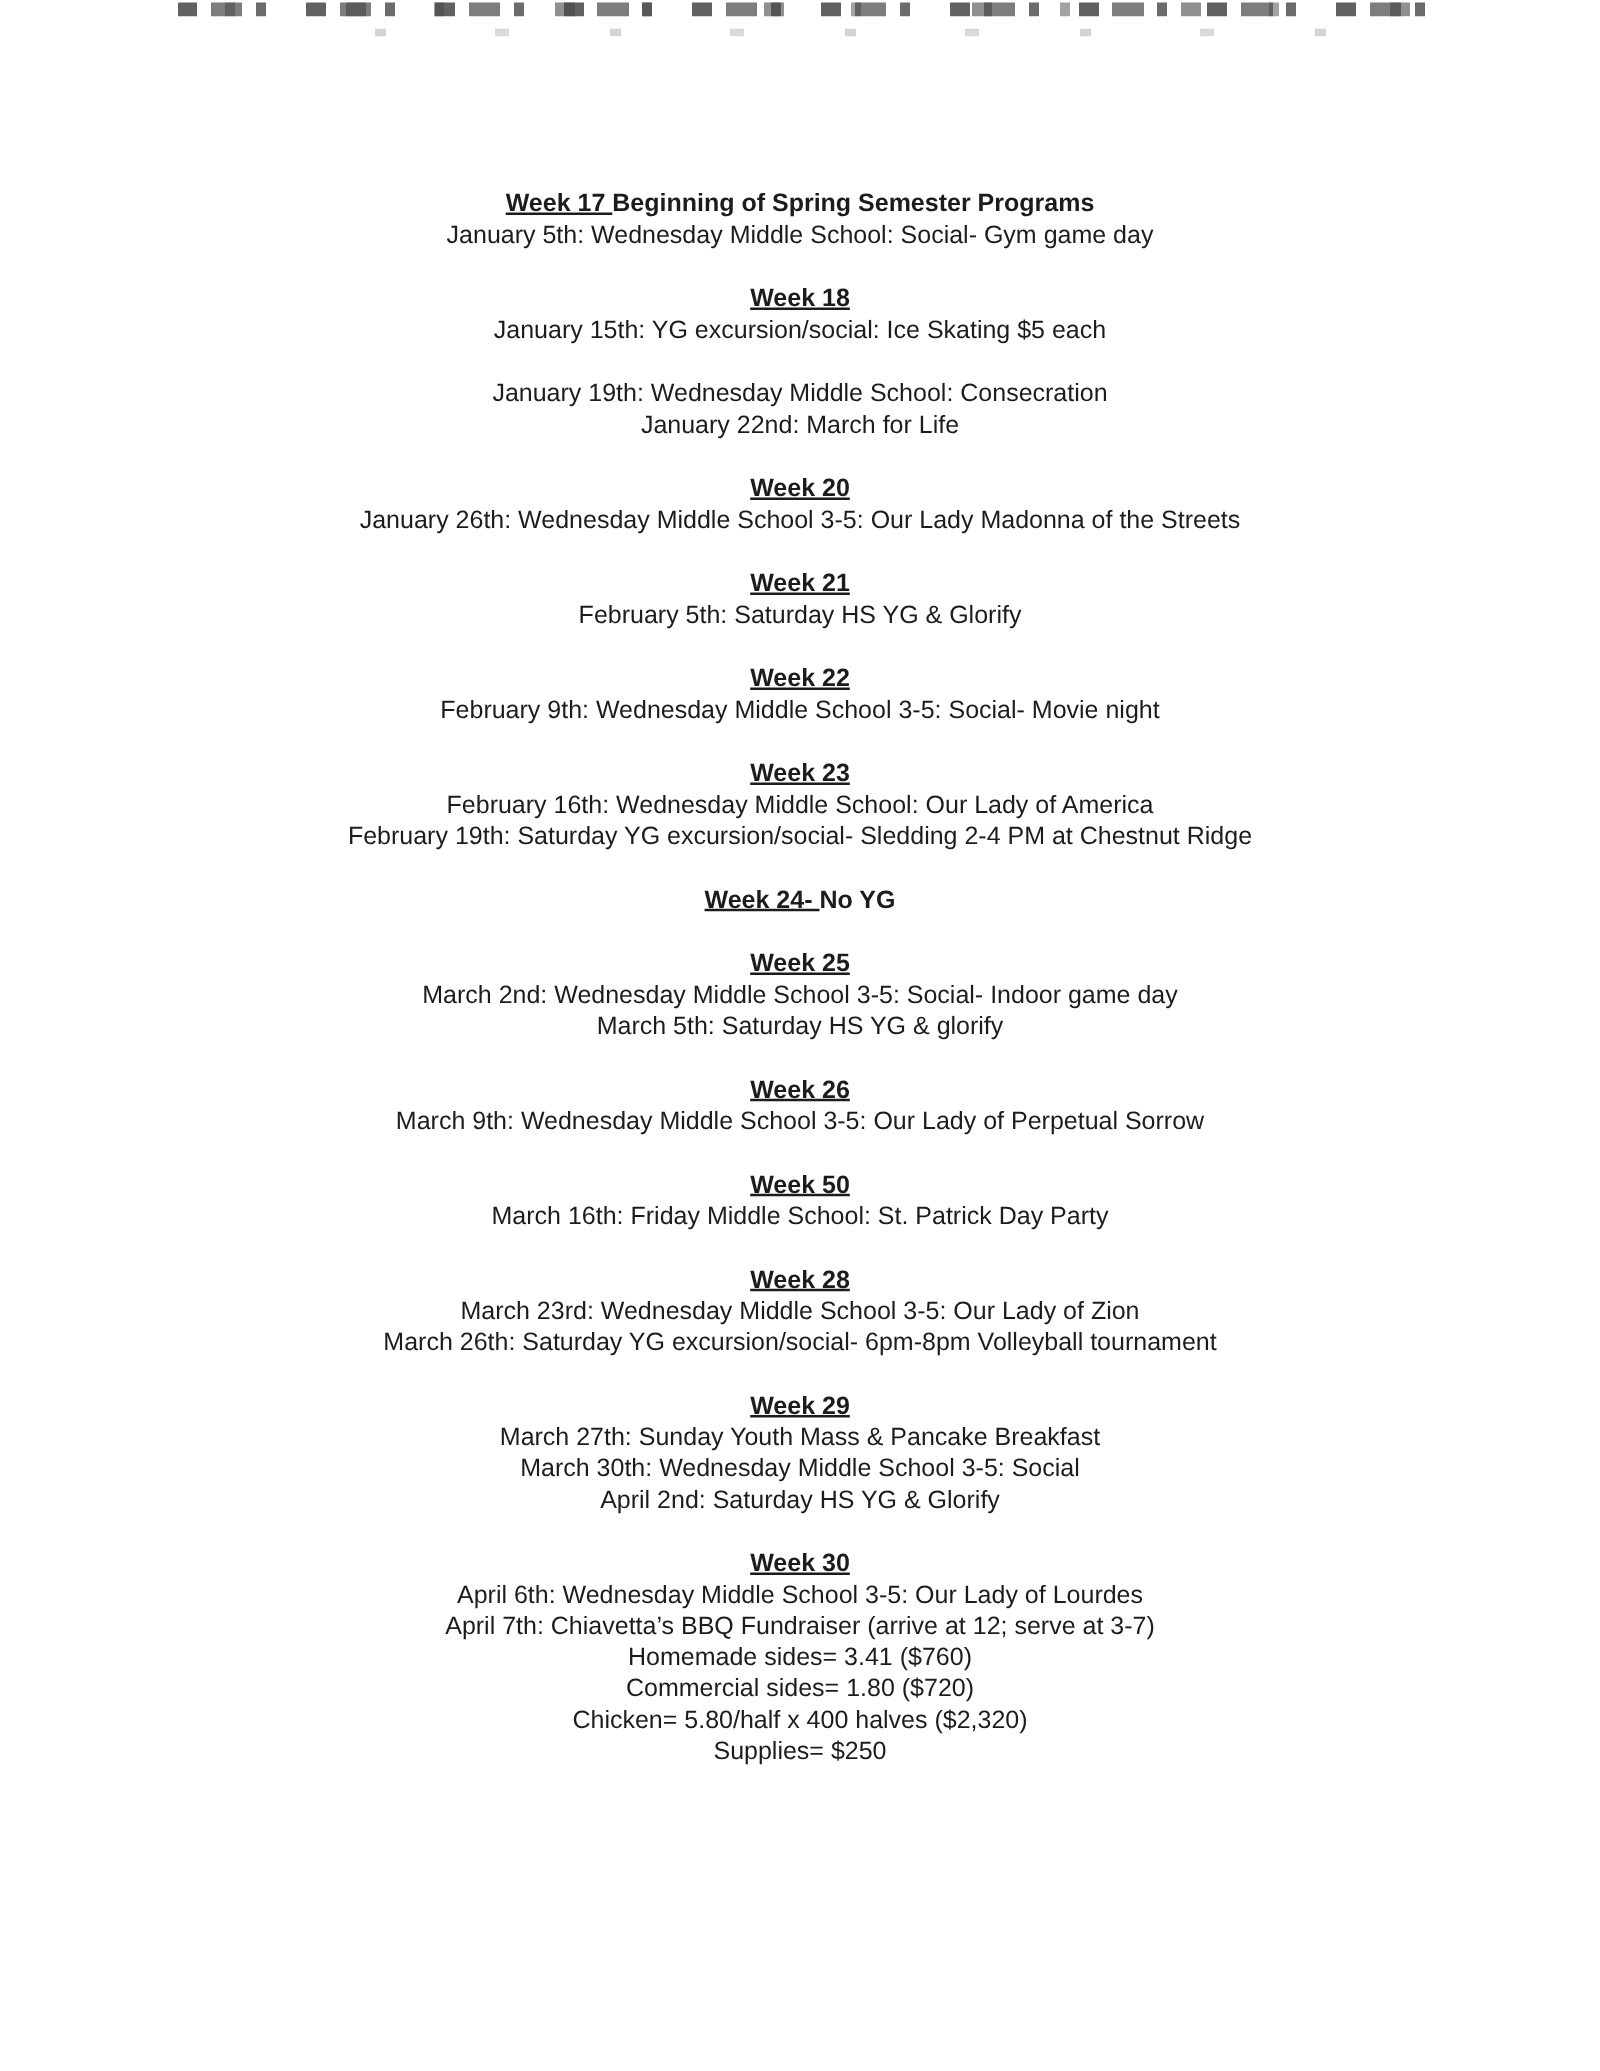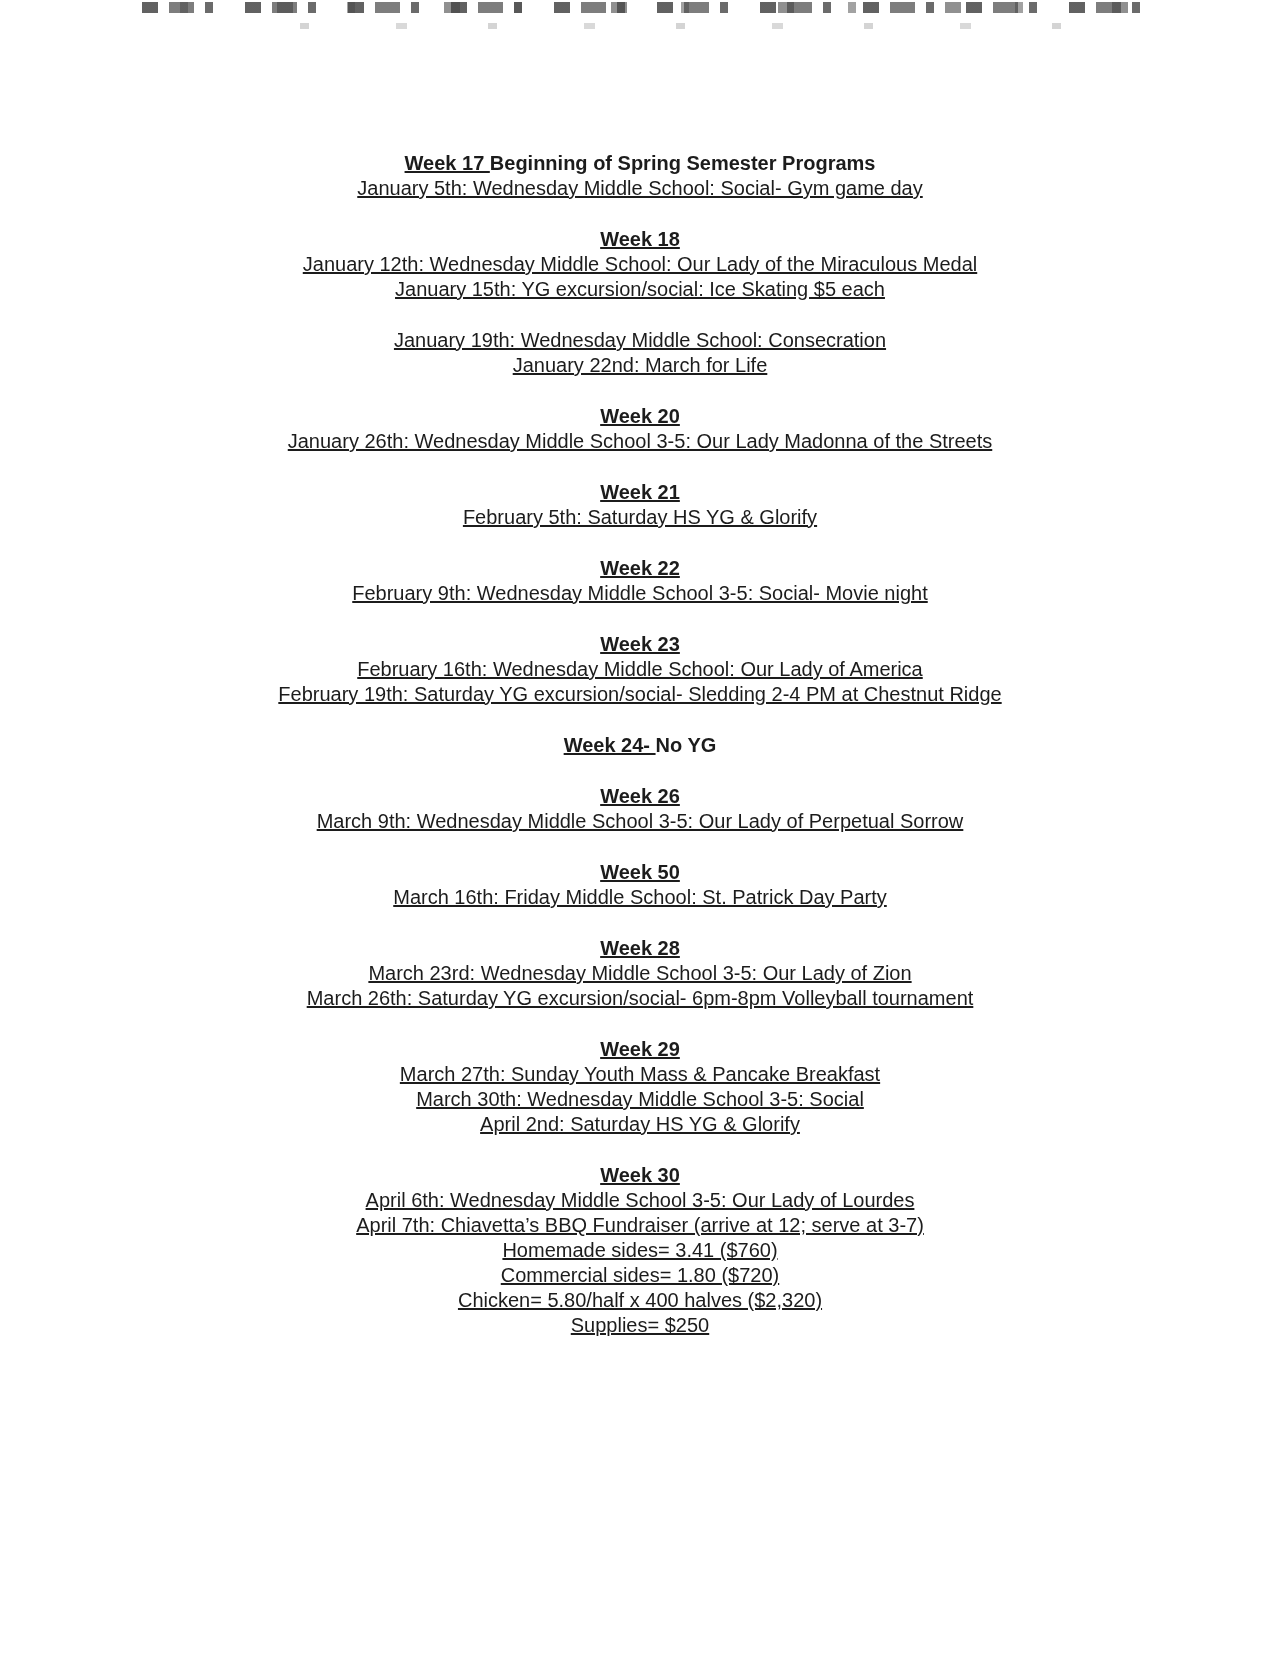--- a/index.html
+++ b/index.html
@@ -70,21 +70,20 @@
     font-size: 20px;
     line-height: 25px;
     font-weight: bold;
   }
   .week-heading .underlined {
     text-decoration: underline;
     white-space: pre; 
   }
   .event-line {
     margin: 0;
-    text-decoration: underline;
   }
 </style>
 </head>
 <body>
 
 <div class="page">
 
   <div class="scan-artifact">
     <div class="artifact-row-1"></div>
     <div class="artifact-row-2"></div>
@@ -93,21 +92,20 @@
   <main class="content" id="content">
   <section class="week-section">
     <h2 class="week-heading"><span class="underlined">Week 17 </span><span class="rest">Beginning of Spring Semester Programs</span></h2>
 
   <p class="event-line">January 5th: Wednesday Middle School: Social- Gym game day</p>
 </section>
 
   <section class="week-section">
     <h2 class="week-heading"><span class="underlined">Week 18</span><span class="rest"></span></h2>
 
-  <p class="event-line">January 12th: Wednesday Middle School: Our Lady of the Miraculous Medal</p>
 
   <p class="event-line">January 15th: YG excursion/social: Ice Skating $5 each</p>
 </section>
 
   <section class="week-section">
 
   <p class="event-line">January 19th: Wednesday Middle School: Consecration</p>
 
   <p class="event-line">January 22nd: March for Life</p>
 </section>
@@ -136,20 +134,27 @@
 
   <p class="event-line">February 16th: Wednesday Middle School: Our Lady of America</p>
 
   <p class="event-line">February 19th: Saturday YG excursion/social- Sledding 2-4 PM at Chestnut Ridge</p>
 </section>
 
   <section class="week-section">
     <h2 class="week-heading"><span class="underlined">Week 24- </span><span class="rest">No YG</span></h2>
   </section>
 
+  <section class="week-section">
+    <h2 class="week-heading"><span class="underlined">Week 25</span><span class="rest"></span></h2>
+
+  <p class="event-line">March 2nd: Wednesday Middle School 3-5: Social- Indoor game day</p>
+
+  <p class="event-line">March 5th: Saturday HS YG &amp; glorify</p>
+</section>
 
   <section class="week-section">
     <h2 class="week-heading"><span class="underlined">Week 26</span><span class="rest"></span></h2>
 
   <p class="event-line">March 9th: Wednesday Middle School 3-5: Our Lady of Perpetual Sorrow</p>
 </section>
 
   <section class="week-section">
     <h2 class="week-heading"><span class="underlined">Week 50</span><span class="rest"></span></h2>
 

